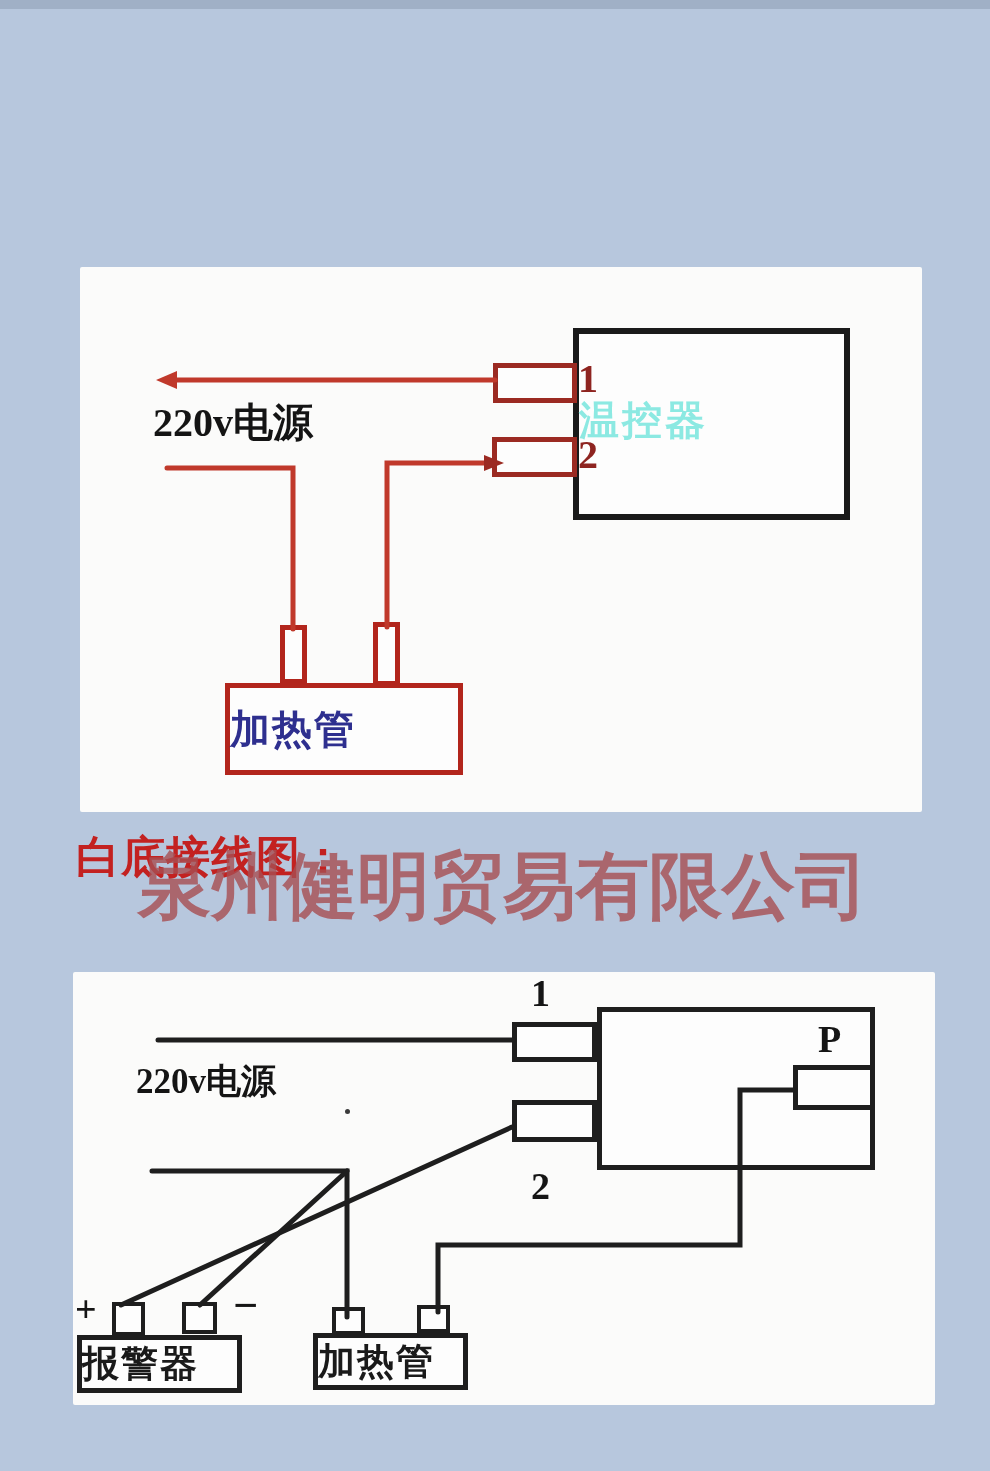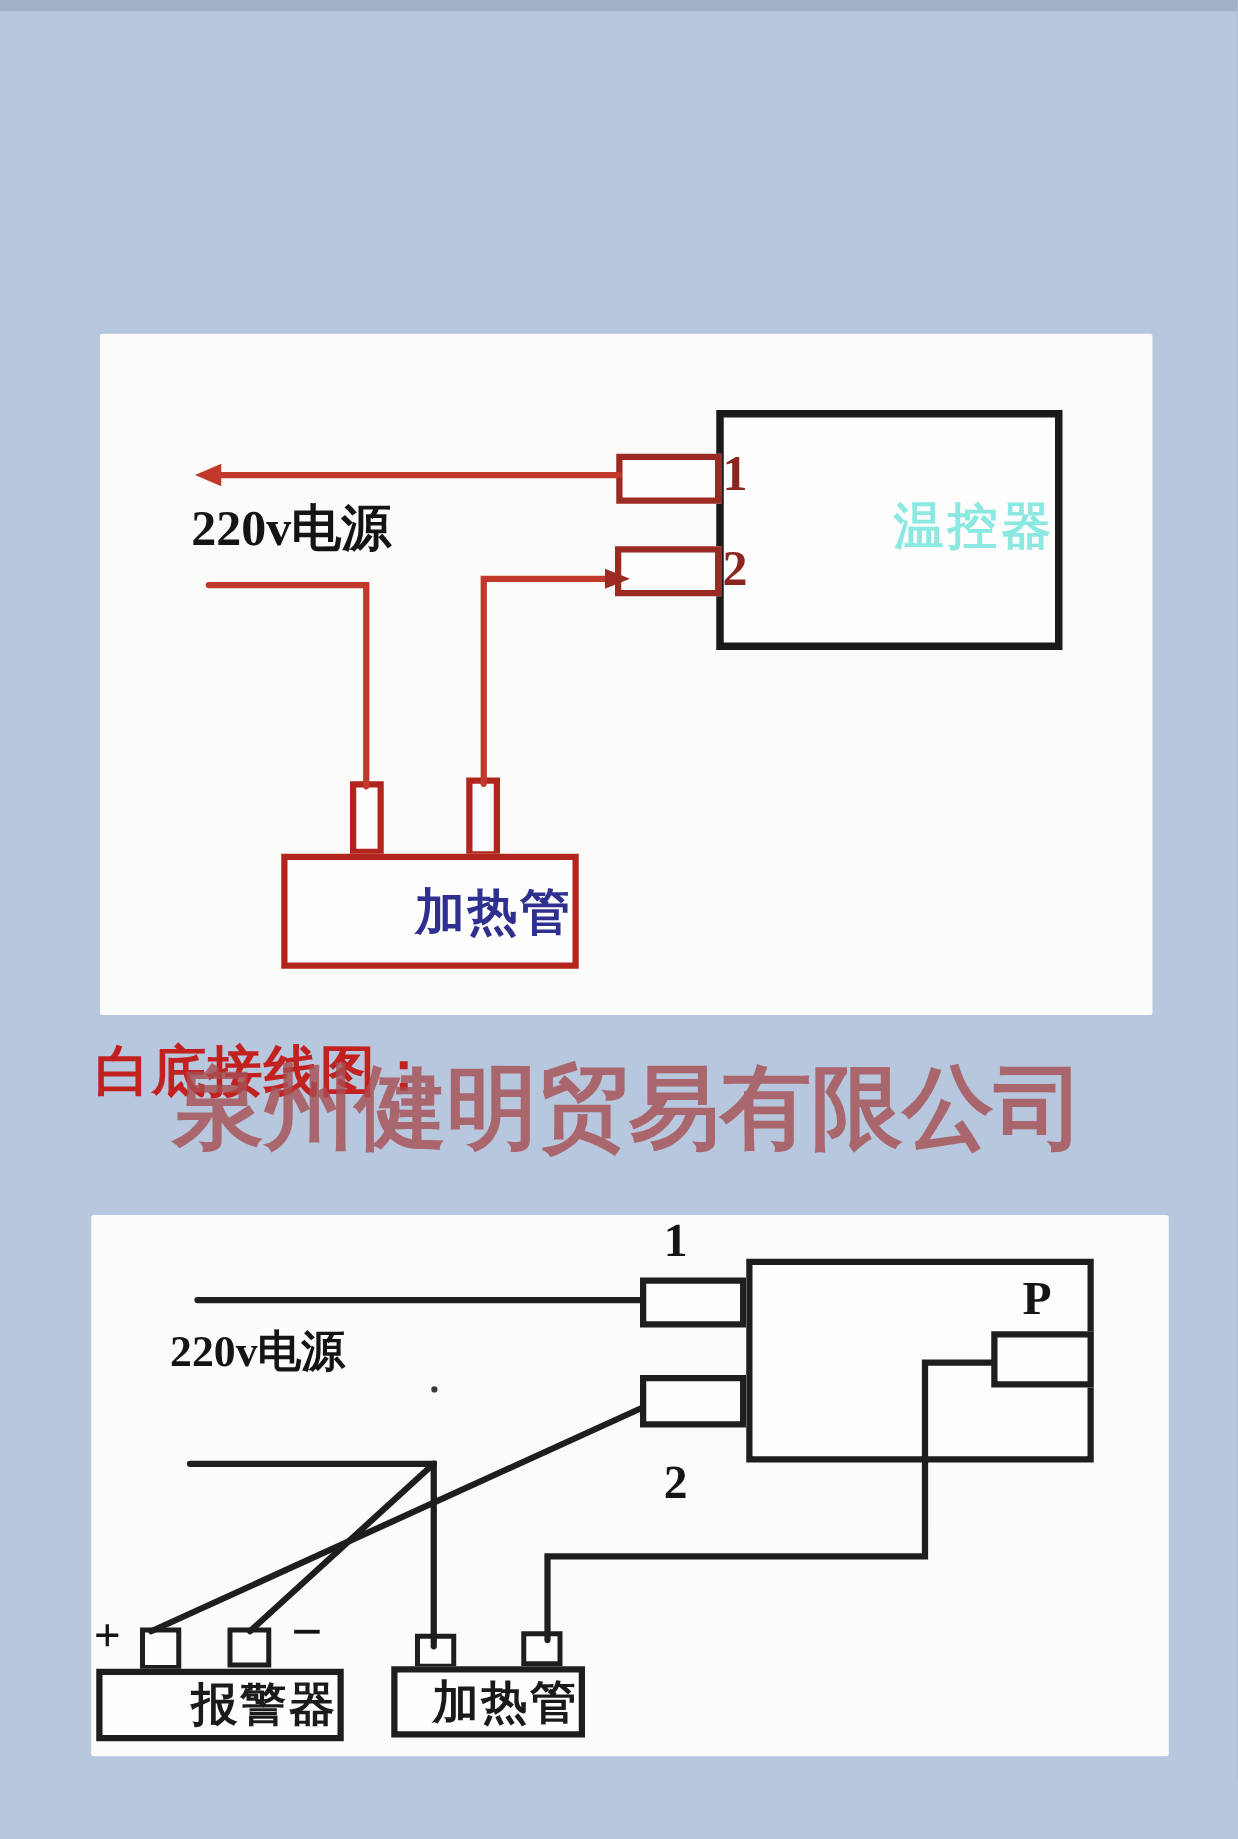--- a/index.html
+++ b/index.html
@@ -9,21 +9,21 @@
   .top-strip{left:0;top:0;width:990px;height:9px;background:#a0b0c6;}
   .page-title{left:82px;top:60px;font-size:45px;font-weight:bold;color:#1b1b1b;letter-spacing:1px;white-space:nowrap;}
   .red-heading{font-size:44px;font-weight:bold;color:#c32120;white-space:nowrap;letter-spacing:1px;}
   .panel{background:#fbfbfa;border-radius:2px;}
   #panel-red{left:80px;top:267px;width:842px;height:545px;}
   #panel-white{left:73px;top:972px;width:862px;height:433px;}
   .watermark{left:138px;top:838px;font-size:73px;font-weight:bold;color:#a84e52;opacity:.8;white-space:nowrap;z-index:6;letter-spacing:0px;text-align:center;}
   #heading-white{left:76px;top:828px;z-index:5;}
 
   
-  .box{position:absolute;background:#fdfdfd;box-sizing:border-box;display:flex;align-items:center;justify-content:flex-end;}
+  .box{position:absolute;background:#fdfdfd;box-sizing:border-box;display:flex;align-items:center;justify-content:flex-start;}
   .blackbox{border:6px solid #1a1a1a;}
   .blackbox-thin{border:5px solid #1e1e1e;}
   .redbox{border:5px solid #9b2a22;}
   .redbox2{border:5px solid #b2251c;}
   .blkconn{border:4px solid #1e1e1e;}
   .svglayer{position:absolute;left:0;top:0;z-index:3;pointer-events:none;}
   .lbl{position:absolute;z-index:4;line-height:1;white-space:nowrap;}
   .serif{font-family:"Liberation Serif","DejaVu Serif",serif;}
   .num-red{font-size:40px;color:#8e2420;font-weight:600;}
   .num-blk{font-size:38px;color:#151515;font-weight:600;}
@@ -80,21 +80,21 @@
     <div class="box blackbox-thin" style="left:524px;top:35px;width:278px;height:163px;"></div>
 
     <div class="box blackbox-thin" style="left:720px;top:93px;width:82px;height:45px;"></div>
 
     <div class="box blackbox-thin" style="left:439px;top:50px;width:85px;height:40px;"></div>
     <div class="box blackbox-thin" style="left:439px;top:128px;width:85px;height:42px;"></div>
 
     <div class="box blkconn" style="left:39px;top:330px;width:33px;height:34px;"></div>
     <div class="box blkconn" style="left:109px;top:330px;width:35px;height:32px;"></div>
 
-    <div class="box blackbox-thin" style="left:4px;top:363px;width:198px;height:58px;">
+    <div class="box blackbox-thin" style="left:4px;top:363px;width:165px;height:58px;">
       <span class="blk-cn serif">报警器</span>
     </div>
 
     <div class="box blkconn" style="left:259px;top:335px;width:33px;height:28px;"></div>
     <div class="box blkconn" style="left:344px;top:333px;width:33px;height:28px;"></div>
 
     <div class="box blackbox-thin" style="left:240px;top:361px;width:155px;height:57px;">
       <span class="blk-cn serif">加热管</span>
     </div>
 

